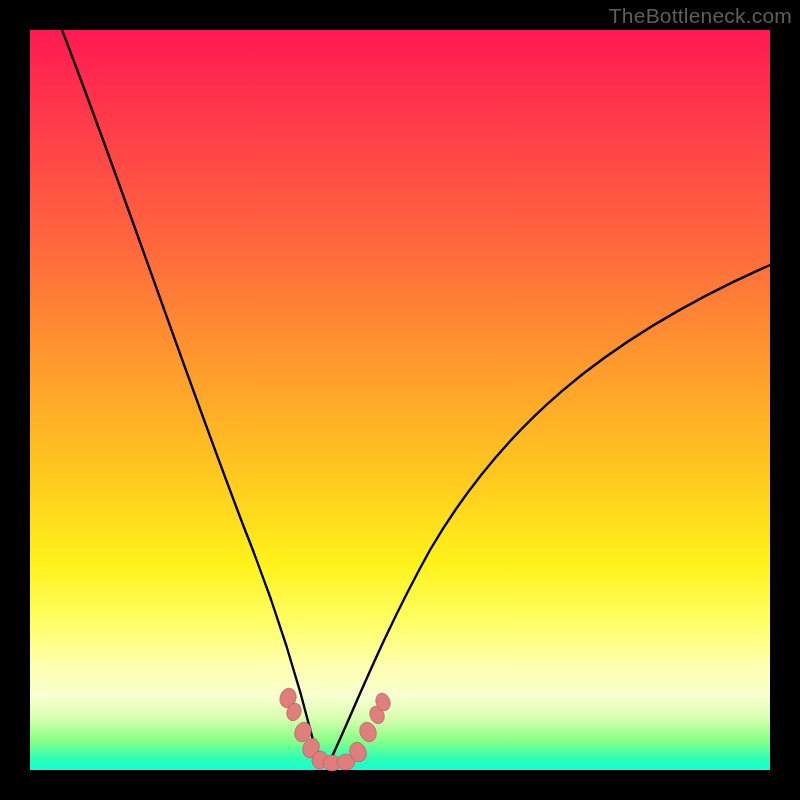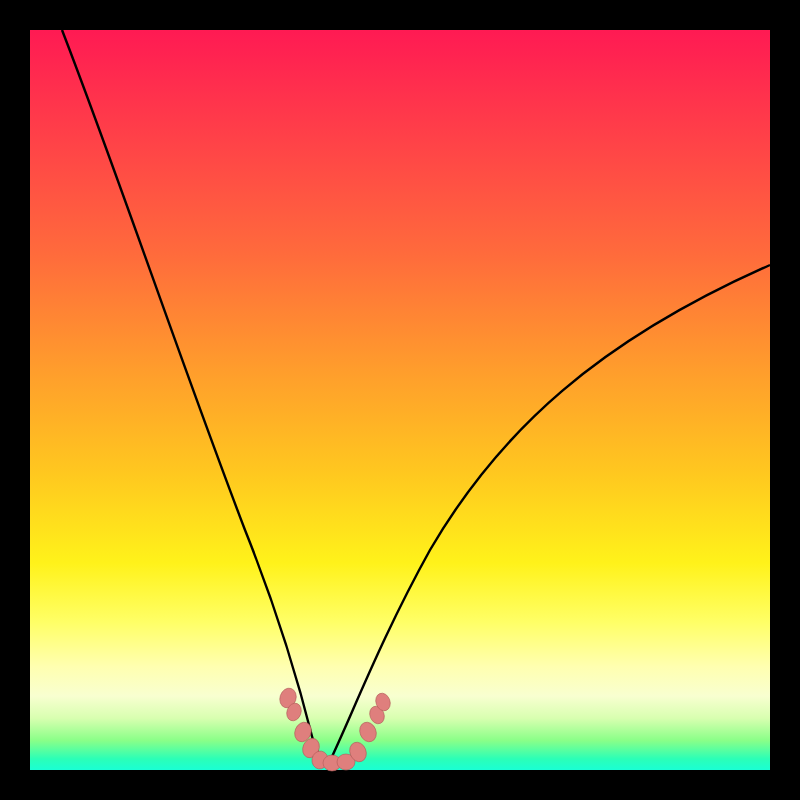--- a/index.html
+++ b/index.html
@@ -91,13 +91,14 @@
         <ellipse cx="316" cy="732" rx="9" ry="8"></ellipse>
 
         <ellipse cx="328" cy="722" rx="8" ry="10" transform="rotate(-22 328 722)"></ellipse>
         <ellipse cx="338" cy="702" rx="8" ry="10" transform="rotate(-22 338 702)"></ellipse>
         <ellipse cx="347" cy="685" rx="7" ry="9" transform="rotate(-22 347 685)"></ellipse>
         <ellipse cx="353" cy="672" rx="7" ry="9" transform="rotate(-20 353 672)"></ellipse>
       </g>
     </svg>
   </div>
 
+  <div class="watermark">TheBottleneck.com</div>
 </div>
 
 </body></html>

